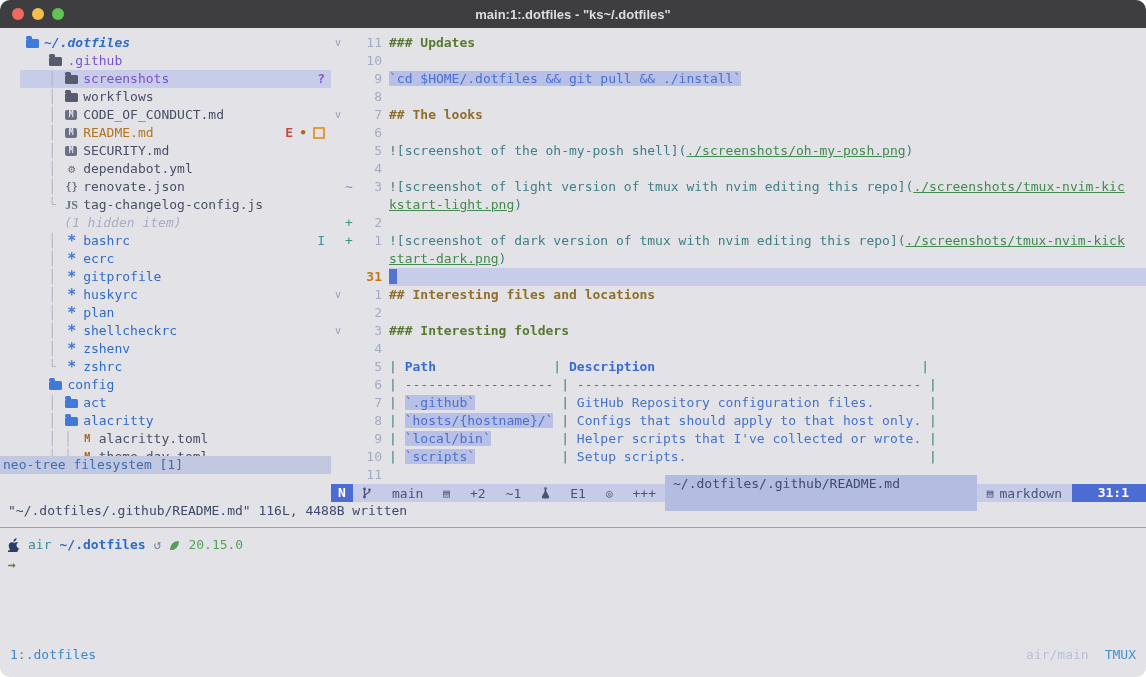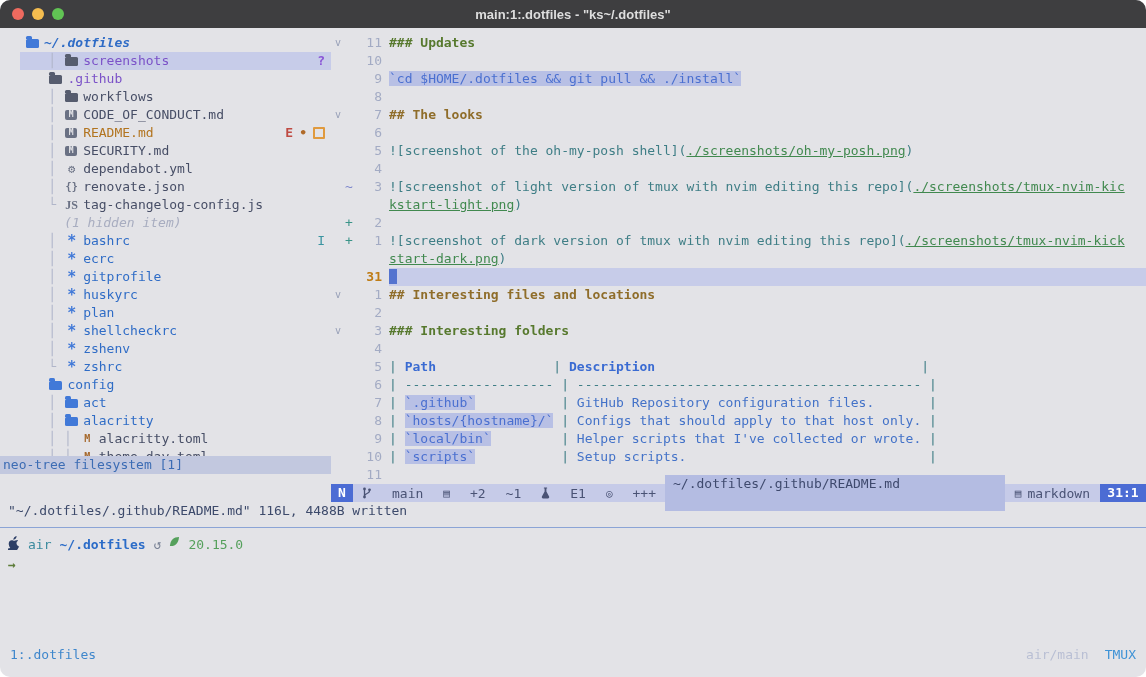--- a/index.html
+++ b/index.html
@@ -69,27 +69,27 @@
   .statusline{position:absolute;left:331px;top:456px;right:0;height:18px;display:flex;
               align-items:center;background:#c6cbe8;margin-top:28px;}
   .statusline{top:484px;margin-top:0;}
   .sl-mode{width:22px;height:18px;line-height:18px;text-align:center;background:#4c6cd4;
            color:#ffffff;font-weight:bold;flex:none;}
   .sl-left{display:flex;align-items:center;gap:20px;padding:0 9px;color:#4a5375;flex:none;}
   .sl-file{flex:1;background:#b4bce2;color:#3f4a6e;padding:0 8px;height:36px;line-height:18px;
            overflow:hidden;}
   .sl-ft{display:flex;align-items:center;gap:6px;padding:0 10px;color:#4a5375;flex:none;}
   .sl-ic{font-size:11px;}
-  .sl-pos{min-width:40px;height:18px;line-height:18px;text-align:center;background:#4c6cd4;
-          color:#ffffff;font-weight:bold;flex:none;padding:0 3px;}
+  .sl-pos{min-width:40px;height:18px;line-height:18px;text-align:right;background:#4c6cd4;
+          color:#ffffff;font-weight:bold;flex:none;padding:0 17px;}
   
   .cmdline{position:absolute;left:8px;top:503px;color:#3d4a6b;white-space:pre;}
   .pane-divider{position:absolute;left:0;top:527px;width:100%;border-top:1px solid #8ba4d6;}
   .shell{position:absolute;left:8px;top:536px;}
-  .p-line{height:18px;line-height:18px;display:flex;gap:8px;white-space:pre;}
+  .p-line{height:18px;line-height:18px;display:flex;align-items:center;gap:8px;white-space:pre;}
   .p-host{color:#3a8a9e;} .p-cwd{color:#2b6cc8;font-weight:bold;}
   .p-refresh{color:#778094;} .p-node{color:#55a05c;}
   .p-arrow{color:#5e7d3a;font-weight:bold;height:18px;line-height:18px;margin-top:2px;}
   .tmuxbar{position:absolute;left:0;top:646px;width:100%;height:18px;line-height:18px;
            display:flex;align-items:flex-end;padding:0 10px;box-sizing:border-box;}
   .tx-win{color:#3f87cc;}
   .tx-spacer{flex:1;}
   .tx-session{color:#b9bfd4;margin-right:16px;}
   .tx-label{color:#3f93d6;}
 </style>
@@ -103,22 +103,22 @@
       <span class="tl red"></span>
       <span class="tl yel"></span>
       <span class="tl grn"></span>
     </div>
     <div class="title">main:1:.dotfiles - "ks~/.dotfiles"</div>
   </div>
 
   <div class="neotree">
     <div id="nt-rows">
         <div class="nt-row"><span class="nt-prefix"></span><span class="folder blue"></span><span class="t-root">~/.dotfiles</span><span class="nt-marks"></span></div>
+        <div class="nt-row"><span class="nt-prefix">   </span><span class="folder dark"></span><span class="t-purple">.github</span><span class="nt-marks"></span></div>
         <div class="nt-row selected"><span class="nt-prefix">   │ </span><span class="folder dark"></span><span class="t-purple">screenshots</span><span class="nt-marks"><span class="mk mk-purple">?</span></span></div>
-        <div class="nt-row"><span class="nt-prefix">   </span><span class="folder dark"></span><span class="t-purple">.github</span><span class="nt-marks"></span></div>
         <div class="nt-row"><span class="nt-prefix">   │ </span><span class="folder dark"></span><span class="t-dark">workflows</span><span class="nt-marks"></span></div>
         <div class="nt-row"><span class="nt-prefix">   │ </span><span class="fi md">M</span><span class="t-dark">CODE_OF_CONDUCT.md</span><span class="nt-marks"></span></div>
         <div class="nt-row"><span class="nt-prefix">   │ </span><span class="fi md">M</span><span class="t-orange">README.md</span><span class="nt-marks"><span class="mk mk-red">E</span><span class="mk mk-dot">•</span><span class="mk mk-square"></span></span></div>
         <div class="nt-row"><span class="nt-prefix">   │ </span><span class="fi md">M</span><span class="t-dark">SECURITY.md</span><span class="nt-marks"></span></div>
         <div class="nt-row"><span class="nt-prefix">   │ </span><span class="fi gear">⚙</span><span class="t-dark">dependabot.yml</span><span class="nt-marks"></span></div>
         <div class="nt-row"><span class="nt-prefix">   │ </span><span class="fi braces">{}</span><span class="t-dark">renovate.json</span><span class="nt-marks"></span></div>
         <div class="nt-row"><span class="nt-prefix">   └ </span><span class="fi js">JS</span><span class="t-dark">tag-changelog-config.js</span><span class="nt-marks"></span></div>
         <div class="nt-row"><span class="nt-prefix">     </span><span class="t-hidden">(1 hidden item)</span><span class="nt-marks"></span></div>
         <div class="nt-row"><span class="nt-prefix">   │ </span><span class="fi asterisk">*</span><span class="t-blue">bashrc</span><span class="nt-marks"><span class="mk mk-teal">I</span></span></div>
         <div class="nt-row"><span class="nt-prefix">   │ </span><span class="fi asterisk">*</span><span class="t-blue">ecrc</span><span class="nt-marks"></span></div>

